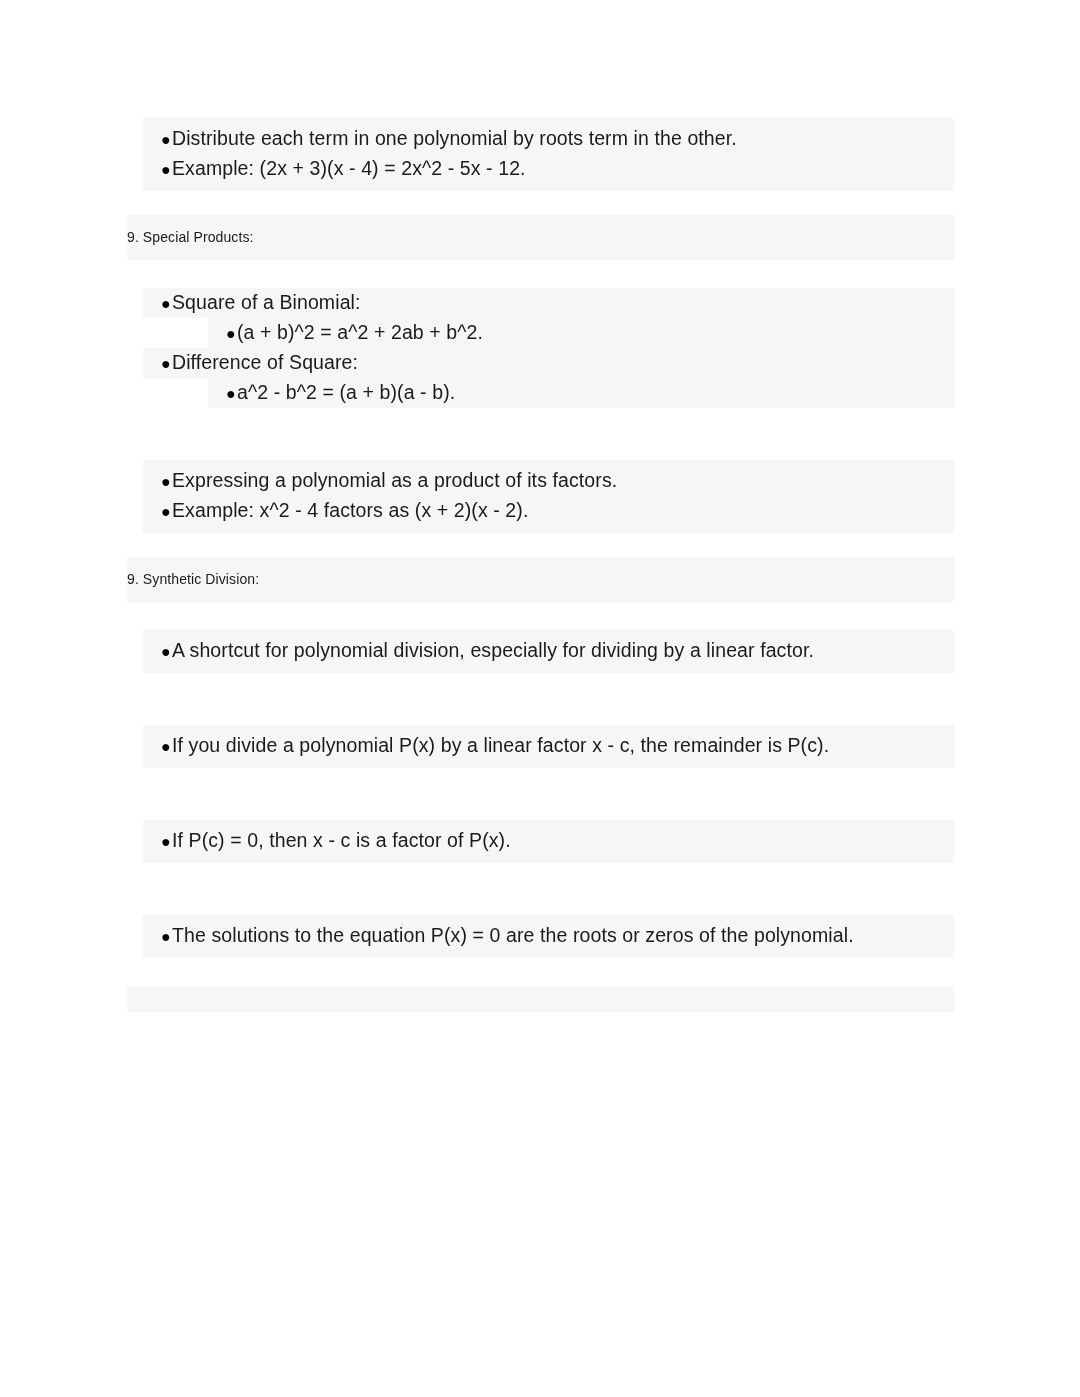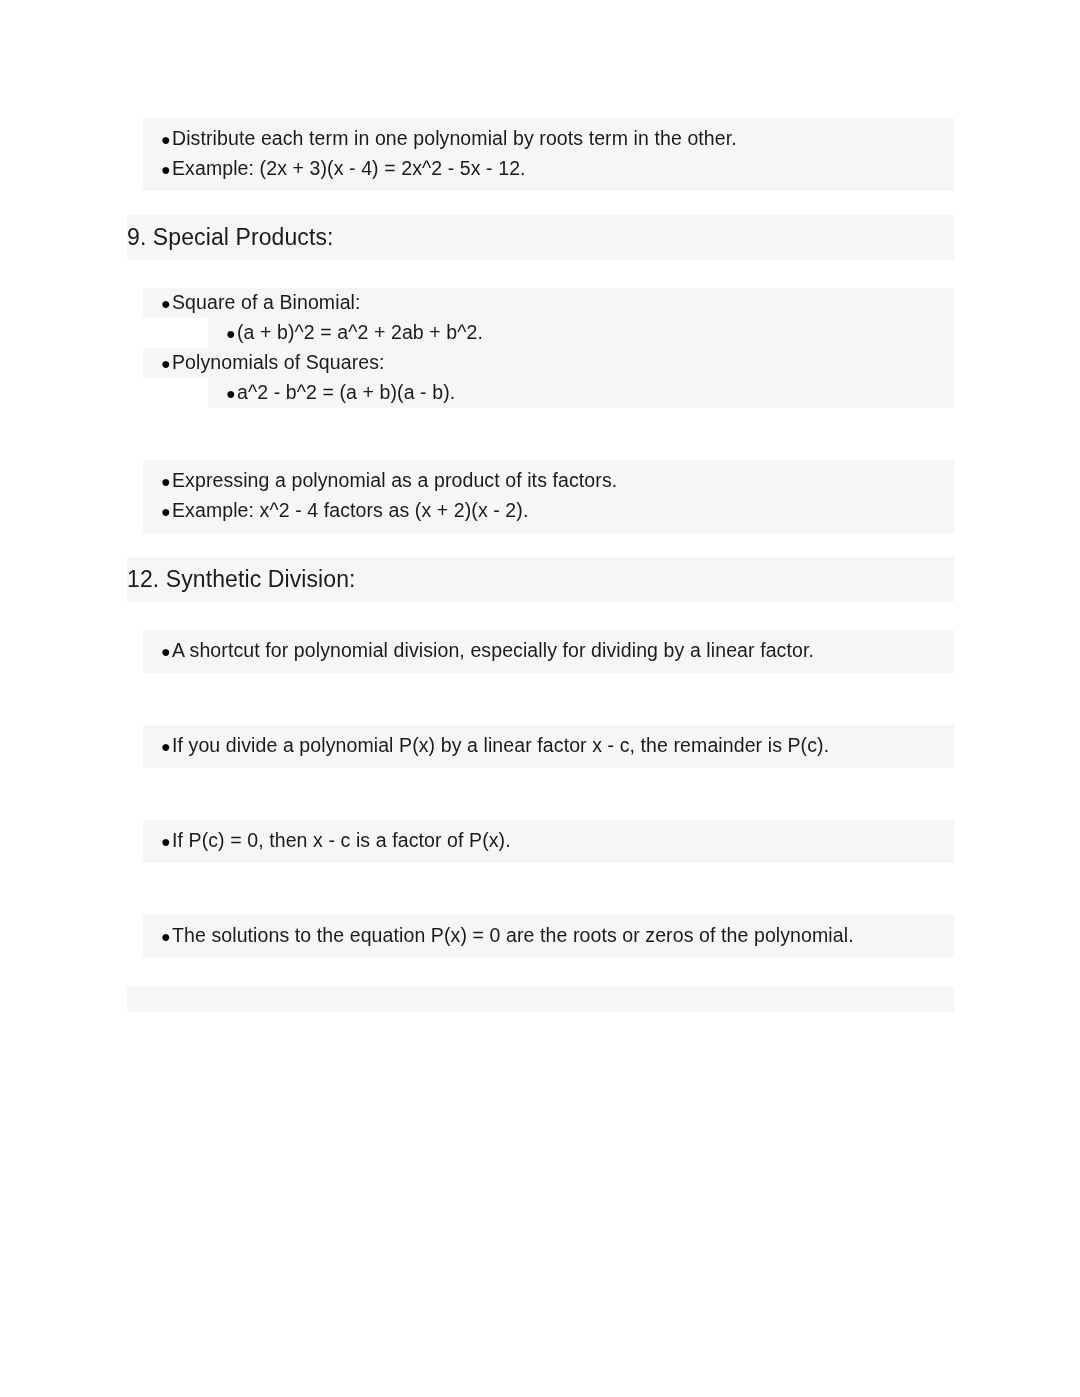--- a/index.html
+++ b/index.html
@@ -30,21 +30,21 @@
     box-sizing: border-box;
   }
 
   
   .heading-block {
     margin-left: 127px;
     width: 827px;
     padding: 7px 0 8px 0;
   }
   .heading-text {
-    font-size: 23px;
+    font-size: 14px;
     line-height: 30px;
     font-weight: 400;
     letter-spacing: 0.1px;
     padding-left: 0px;
     white-space: pre;
   }
 
   
   .list-block {
     margin-left: 143px;
@@ -162,21 +162,21 @@
       <li class="bullet-row lvl1-row">
         <span class="bullet-dot">●</span>
         <span class="bullet-text">Square of a Binomial:</span>
       </li>
       <li class="nested-row">
         <span class="bullet-dot">●</span>
         <span class="bullet-text">(a + b)^2 = a^2 + 2ab + b^2.</span>
       </li>
       <li class="bullet-row lvl1-row">
         <span class="bullet-dot">●</span>
-        <span class="bullet-text">Polynomials of Squares:</span>
+        <span class="bullet-text">Difference of Square:</span>
       </li>
       <li class="nested-row">
         <span class="bullet-dot">●</span>
         <span class="bullet-text">a^2 - b^2 = (a + b)(a - b).</span>
       </li>
     </ul>
   </div>
 
   <div class="gap-sm"></div>
 
@@ -192,21 +192,21 @@
       <li class="bullet-row">
         <span class="bullet-dot">●</span>
         <span class="bullet-text">Example: x^2 - 4 factors as (x + 2)(x - 2).</span>
       </li>
     </ul>
   </div>
 
   <div class="gap-sm"></div>
 
   <div class="block heading-block">
-    <div class="heading-text">12. Synthetic Division:</div>
+    <div class="heading-text">9. Synthetic Division:</div>
   </div>
 
   <div class="gap-md"></div>
 
   <div class="block list-block">
     <ul class="bullets">
       <li class="bullet-row">
         <span class="bullet-dot">●</span>
         <span class="bullet-text">A shortcut for polynomial division, especially for dividing by a linear factor.</span>
       </li>

